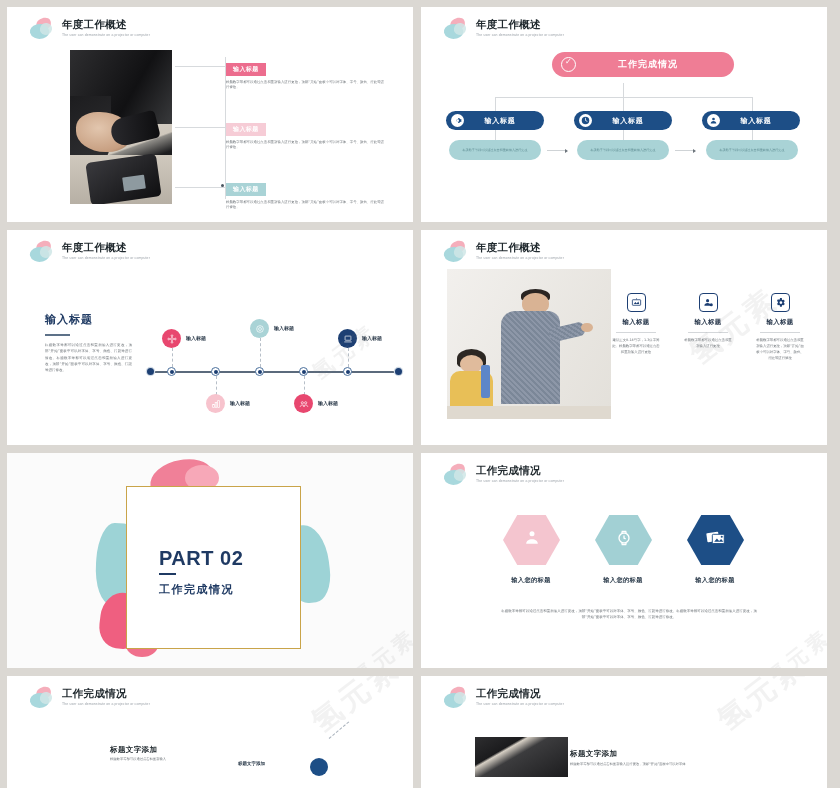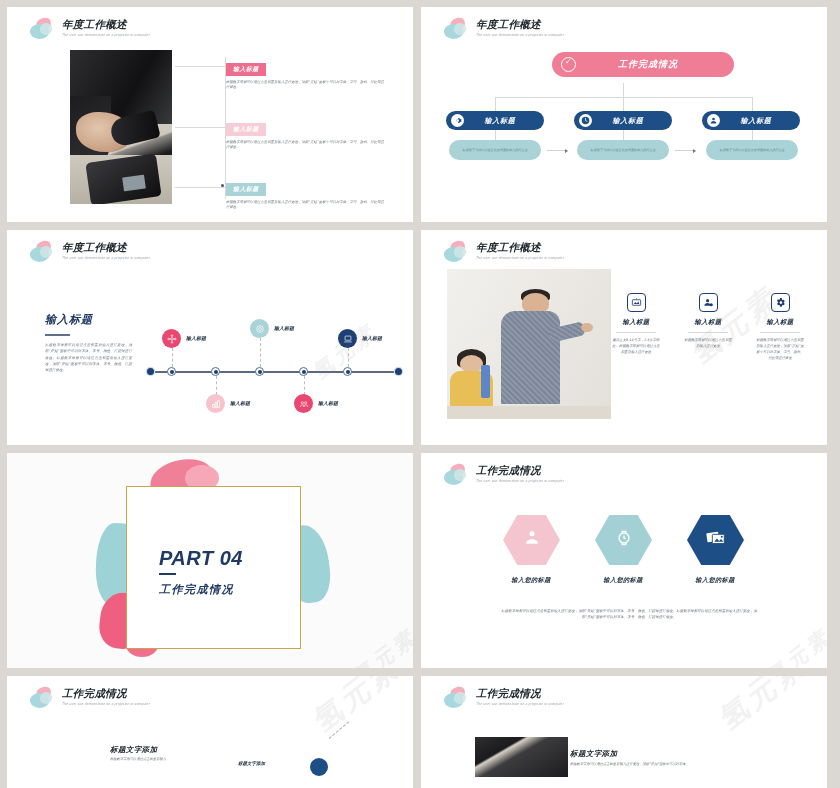--- a/index.html
+++ b/index.html
@@ -17,21 +17,20 @@
     grid-template-columns: 406px 406px;
     grid-template-rows: 215px 215px 215px 215px;
     column-gap: 8px;
     row-gap: 8px;
     background: #dbd8d3;
   }
   .slide {
     position: relative;
     background: #fff;
     overflow: hidden;
-    font-style: italic;
   }
   
   .sh { position: absolute; left: 22px; top: 11px; display: flex; align-items: flex-start; }
   .sh-logo { position: relative; width: 27px; height: 24px; margin-right: 6px; flex: none; }
   .sh-logo .b1 {
     position: absolute; left: 7px; top: 0px; width: 15px; height: 12px;
     background: #f5aebb; border-radius: 55% 40% 50% 45%;
     transform: rotate(-12deg);
   }
   .sh-logo .b2 {
@@ -422,21 +421,21 @@
 
   <div class="slide s5">
     <div class="brush" style="left:143px; top:7px; width:64px; height:42px; background:#f08098; border-radius:55% 45% 40% 50%; transform:rotate(-8deg);"></div>
     <div class="brush" style="left:178px; top:12px; width:34px; height:26px; background:#f7a8b8; border-radius:50%;"></div>
     <div class="brush" style="left:89px; top:70px; width:36px; height:82px; background:#9dd3d6; border-radius:45% 30% 45% 50%; transform:rotate(4deg);"></div>
     <div class="brush" style="left:278px; top:72px; width:44px; height:78px; background:#9dd3d6; border-radius:35% 50% 40% 45%; transform:rotate(-7deg);"></div>
     <div class="brush" style="left:93px; top:140px; width:48px; height:56px; background:#ef5f80; border-radius:45% 40% 50% 40%; transform:rotate(7deg);"></div>
     <div class="brush" style="left:119px; top:180px; width:32px; height:24px; background:#f0708c; border-radius:50%;"></div>
 
     <div style="position:absolute;left:119px;top:33px;width:175px;height:163px;background:#fff;border:1.4px solid #c9a449;">
-      <div style="position:absolute;left:32px;top:60px;font-size:20px;font-weight:bold;color:#1f3a63;letter-spacing:.5px;">PART 04</div>
+      <div style="position:absolute;left:32px;top:60px;font-size:20px;font-weight:bold;color:#1f3a63;letter-spacing:.5px;">PART 02</div>
       <div style="position:absolute;left:32px;top:86px;width:17px;height:2px;background:#1f3a63;"></div>
       <div class="cn" style="position:absolute;left:32px;top:95px;font-size:11px;font-weight:bold;color:#1f3a63;letter-spacing:1.5px;">工作完成情况</div>
     </div>
 
     <div class="wm wm-s" style="left:340px; top:190px;">氢元素</div>
   </div>
 
   <div class="slide">
     <div class="sh">
       <div class="sh-logo">

